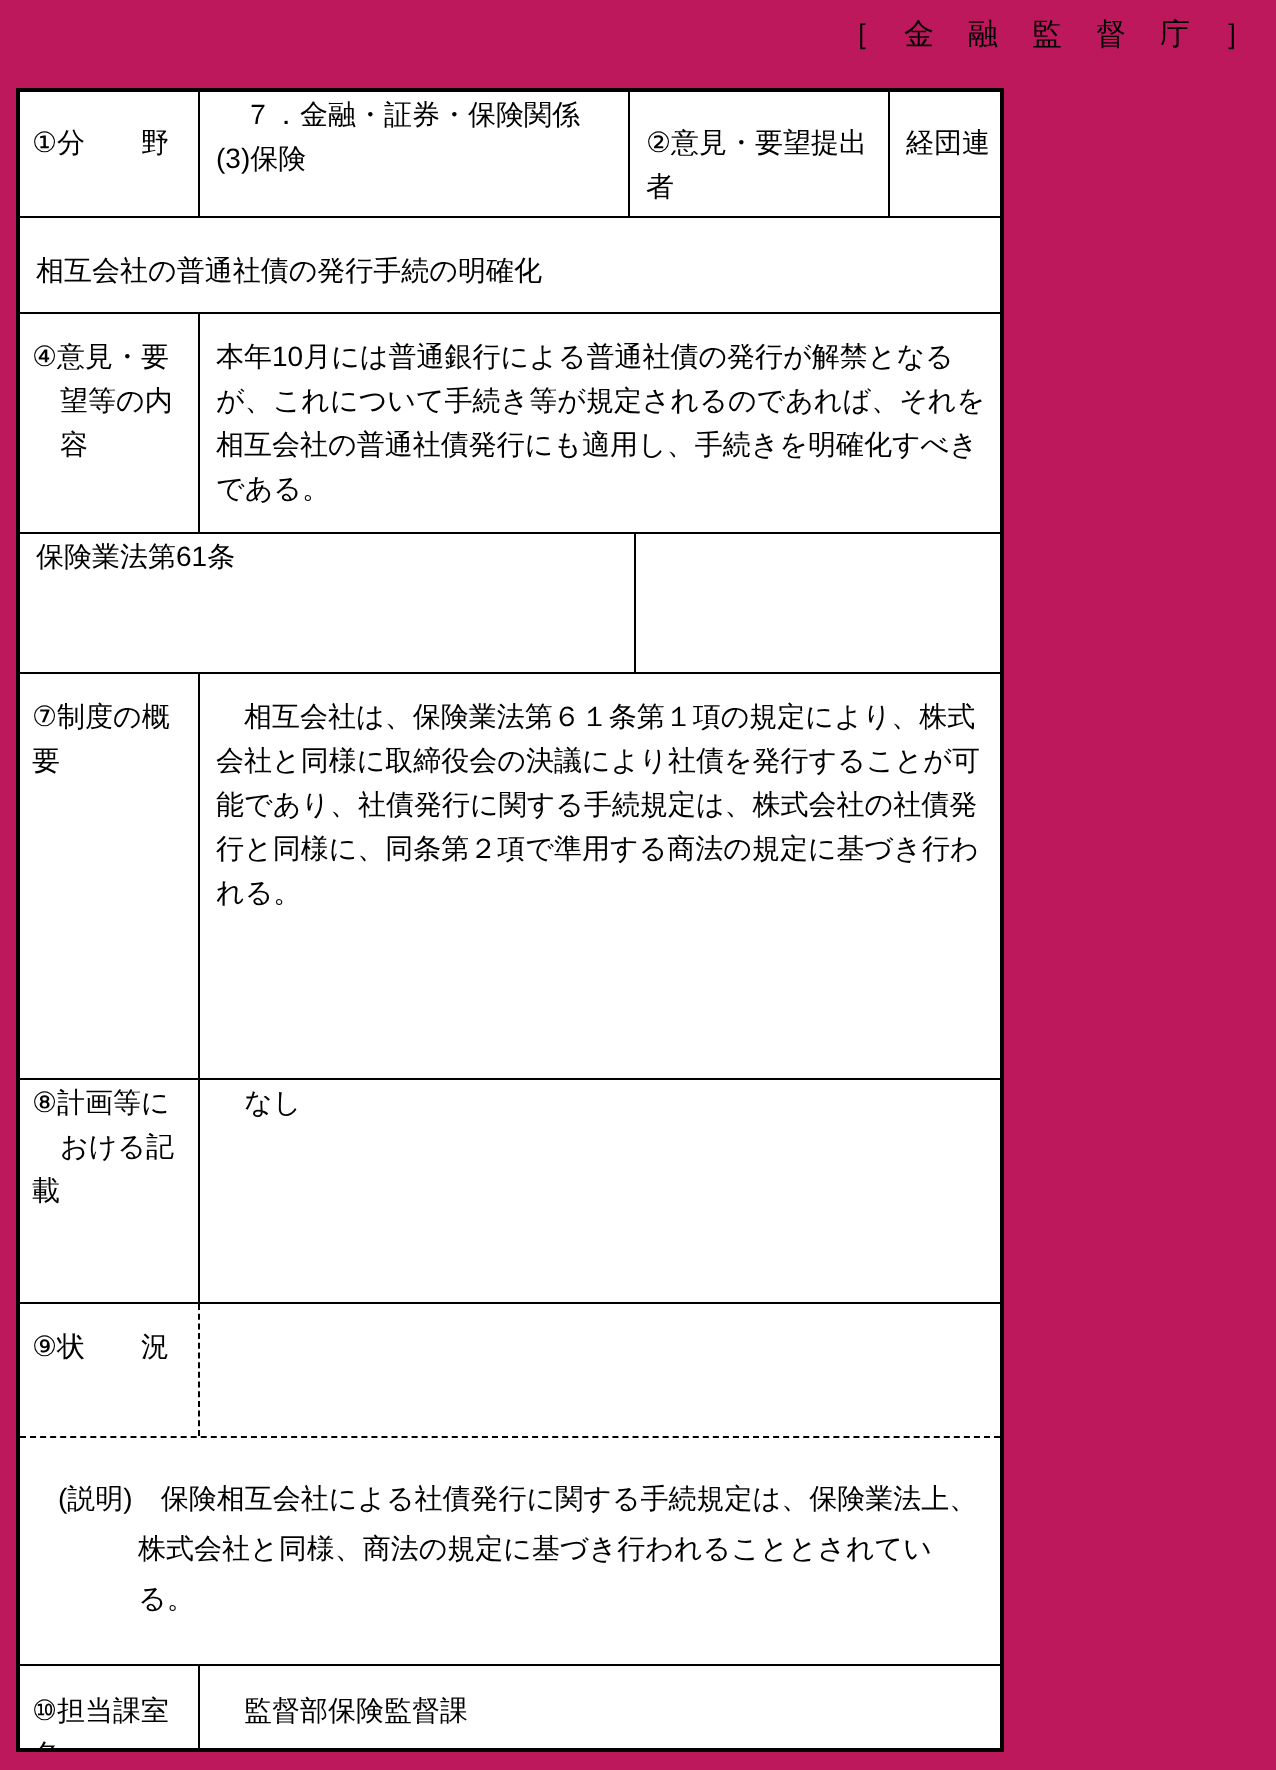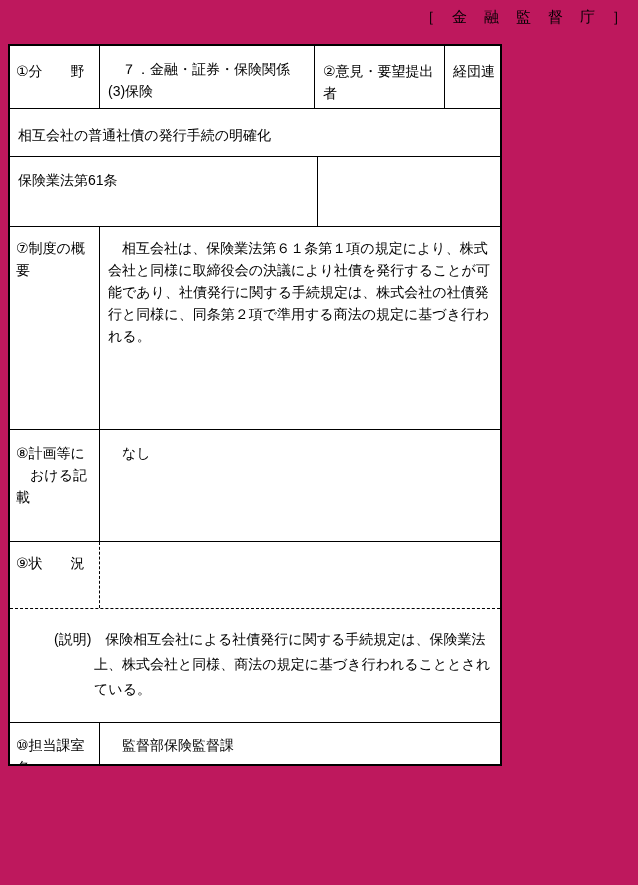--- a/index.html
+++ b/index.html
@@ -59,37 +59,37 @@
   .r2 { height: 48px; }
   .r3 { height: 110px; }
   .r4 { height: 70px; }
   .r5 { height: 203px; }
   .r6 { height: 112px; }
   .r7 { height: 67px; }
   .r8 { height: 114px; }
   .r9 { height: 41px; }
 
   .pt14 { padding-top: 14px; }
-  .pt12 { padding-top: 12px; }
+  .pt12 { padding-top: 0; }
   .pt10 { padding-top: 10px; }
   .vcent { padding-top: 15px; }
   .r9 .cell { padding-top: 11px; }
 
   .w215 { width: 215px; }
   .w130 { width: 130px; }
   .w308 { width: 308px; }
   .w64  { width: 64px; }
   .indent22 { padding-left: 22px; }
 
   .status-cell { padding-left: 12px; padding-top: 10px; line-height: 26px; }
   .status-line { white-space: pre; }
 
   .note-cell {
     border-right: none;
-    padding: 18px 8px 0 84px;
+    padding: 18px 8px 0 59px;
     text-indent: -40px;
     font-size: 14px;
     line-height: 25px;
     white-space: pre-line;
   }
 </style>
 </head>
 <body>
 
 <div class="page">
@@ -103,20 +103,26 @@
       <div class="cell w215 pt12">　７．金融・証券・保険関係
 (3)保険</div>
       <div class="cell w130 pt14">②意見・要望提出者</div>
       <div class="cell flex1 pt14">経団連</div>
     </div>
 
     <div class="row r2">
       <div class="cell flex1 vcent">相互会社の普通社債の発行手続の明確化</div>
     </div>
 
+    <div class="row r3">
+      <div class="cell label-cell pt10">④意見・要
+　望等の内
+　容</div>
+      <div class="cell flex1 pt10">本年10月には普通銀行による普通社債の発行が解禁となるが、これについて手続き等が規定されるのであれば、それを相互会社の普通社債発行にも適用し、手続きを明確化すべきである。</div>
+    </div>
 
     <div class="row r4">
       <div class="cell w308 pt12">保険業法第61条</div>
       <div class="cell flex1 pt12"></div>
     </div>
 
     <div class="row r5">
       <div class="cell label-cell pt10">⑦制度の概要</div>
       <div class="cell flex1 pt10">　相互会社は、保険業法第６１条第１項の規定により、株式会社と同様に取締役会の決議により社債を発行することが可能であり、社債発行に関する手続規定は、株式会社の社債発行と同様に、同条第２項で準用する商法の規定に基づき行われる。</div>
     </div>

